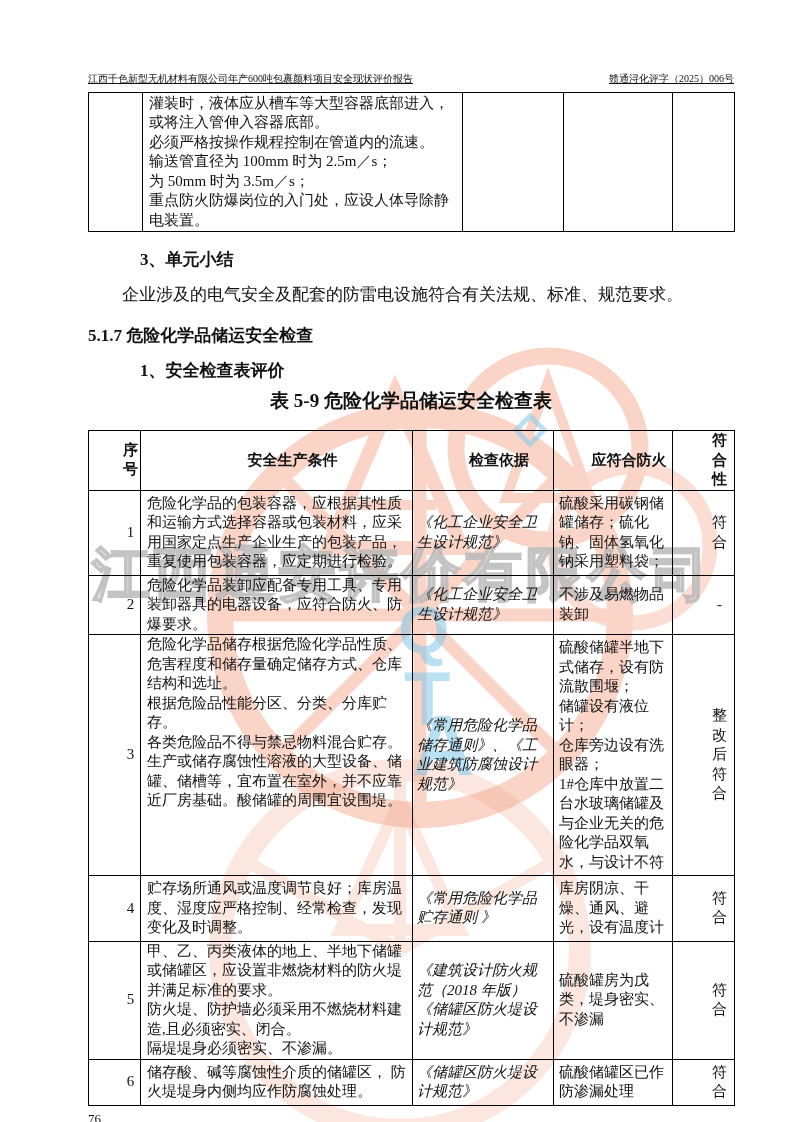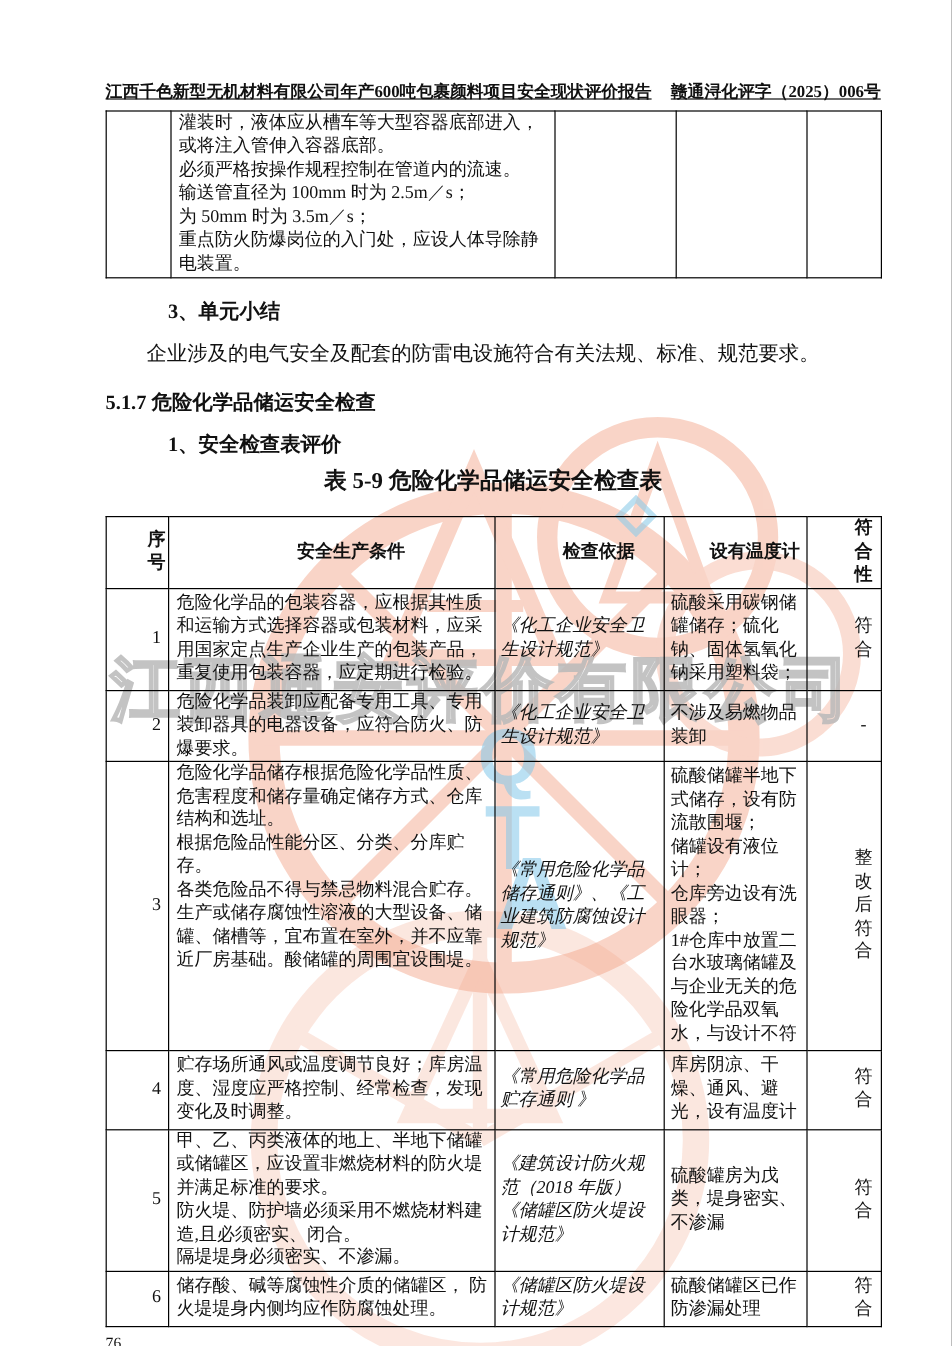--- a/index.html
+++ b/index.html
@@ -14,21 +14,21 @@
     color:#111;
   }
   .content { position:relative; z-index:2; margin-left:88px; width:646px; }
 
   
   .hdr {
     display:flex; justify-content:space-between; align-items:flex-end;
     padding-top:58px; height:86px;
   }
   .hdr span {
-    font-weight:bold; font-size:14px;
+    font-weight:normal; font-size:10px;
     text-decoration:underline;
     white-space:nowrap;
   }
 
   
   table { border-collapse:collapse; table-layout:fixed; width:646px; }
   td, th { border:1px solid #000; font-size:15px; line-height:1.3; vertical-align:middle; overflow:hidden;padding-left:32px; }
   .cell-seq   { text-align:center; }
   .cell-cond  { text-align:left; padding:0 6px; white-space:pre-line; }
   .cell-basis { text-align:left; padding:1px 4px; white-space:pre-line;font-style:italic; }
@@ -155,21 +155,21 @@
           <col style="width:272px">
           <col style="width:141px">
           <col style="width:119px">
           <col style="width:62px">
       </colgroup>
       <thead>
         <tr>
           <th>序号</th>
           <th>安全生产条件</th>
           <th>检查依据</th>
-          <th>设有温度计</th>
+          <th>应符合防火</th>
           <th>符合性</th>
         </tr>
       </thead>
       <tbody>
         <tr style="height:81px;">
           <td class="cell-seq">1</td>
           <td class="cell-cond">危险化学品的包装容器，应根据其性质和运输方式选择容器或包装材料，应采用国家定点生产企业生产的包装产品，重复使用包装容器，应定期进行检验。</td>
           <td class="cell-basis">《化工企业安全卫生设计规范》</td>
           <td class="cell-res">硫酸采用碳钢储罐储存；硫化钠、固体氢氧化钠采用塑料袋；</td>
           <td class="cell-conf">符合</td>

